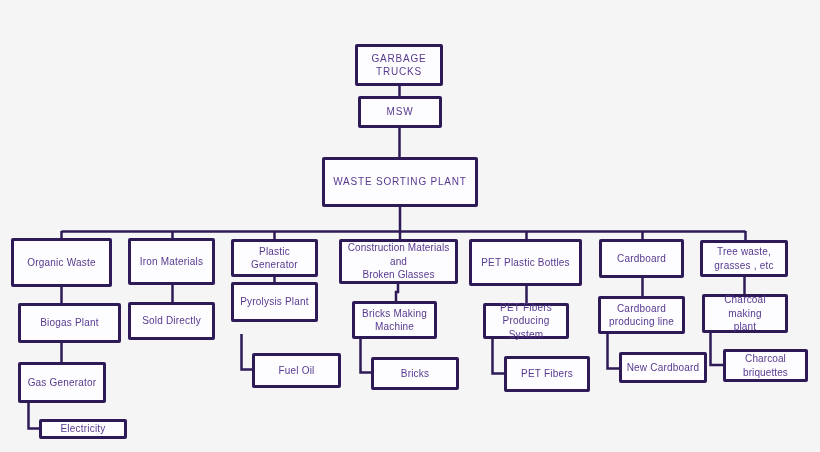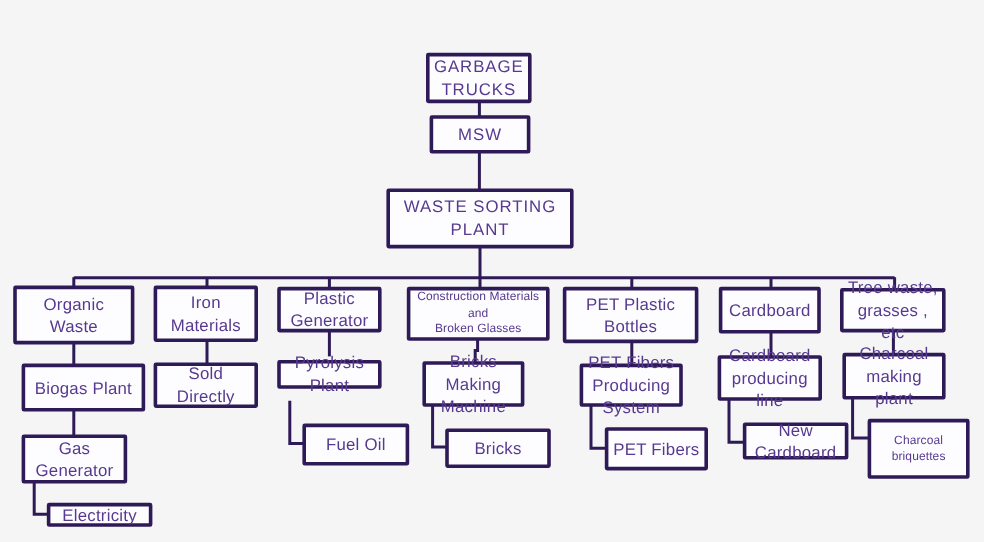--- a/index.html
+++ b/index.html
@@ -21,21 +21,21 @@
     stroke-width:2.5;
     fill:none;
   }
   .node{
     position:absolute;
     box-sizing:border-box;
     background:#fdfdff;
     border:3px solid #2e1a56;
     border-radius:2px;
     color:#57398f;
-    font-size:14px;
+    font-size:10px;
     line-height:1.35;
     letter-spacing:0.2px;
     display:flex;
     align-items:center;
     justify-content:center;
     text-align:center;
     white-space:pre-line;
     padding:1px 2px;
   }
   .node.caps{letter-spacing:0.8px;}
@@ -83,31 +83,31 @@
   <div class="node" style="left:231px;top:239px;width:87px;height:38px">Plastic Generator</div>
   <div class="node tight" style="left:339px;top:239px;width:119px;height:45px">Construction Materials and
 Broken Glasses</div>
   <div class="node" style="left:469px;top:239px;width:113px;height:47px">PET Plastic Bottles</div>
   <div class="node" style="left:599px;top:239px;width:85px;height:39px">Cardboard</div>
   <div class="node" style="left:700px;top:240px;width:88px;height:37px">Tree waste,
 grasses , etc</div>
 
   <div class="node" style="left:18px;top:303px;width:103px;height:40px">Biogas Plant</div>
   <div class="node" style="left:128px;top:302px;width:87px;height:38px">Sold Directly</div>
-  <div class="node" style="left:231px;top:300px;width:87px;height:24px">Pyrolysis Plant</div>
+  <div class="node" style="left:231px;top:282px;width:87px;height:40px">Pyrolysis Plant</div>
   <div class="node" style="left:352px;top:301px;width:85px;height:38px">Bricks Making
 Machine</div>
   <div class="node" style="left:483px;top:303px;width:86px;height:36px">PET Fibers
 Producing System</div>
   <div class="node" style="left:598px;top:296px;width:87px;height:38px">Cardboard
 producing line</div>
   <div class="node" style="left:702px;top:294px;width:86px;height:39px">Charcoal making
 plant</div>
 
   <div class="node" style="left:18px;top:362px;width:88px;height:41px">Gas Generator</div>
   <div class="node" style="left:39px;top:419px;width:88px;height:20px">Electricity</div>
   <div class="node" style="left:252px;top:353px;width:89px;height:35px">Fuel Oil</div>
   <div class="node" style="left:371px;top:357px;width:88px;height:33px">Bricks</div>
   <div class="node" style="left:504px;top:356px;width:86px;height:36px">PET Fibers</div>
   <div class="node" style="left:619px;top:352px;width:88px;height:31px">New Cardboard</div>
-  <div class="node tight" style="left:723px;top:349px;width:85px;height:50px">Charcoal briquettes</div>
+  <div class="node tight" style="left:723px;top:349px;width:85px;height:33px">Charcoal briquettes</div>
 
 </div>
 
 </body></html>

